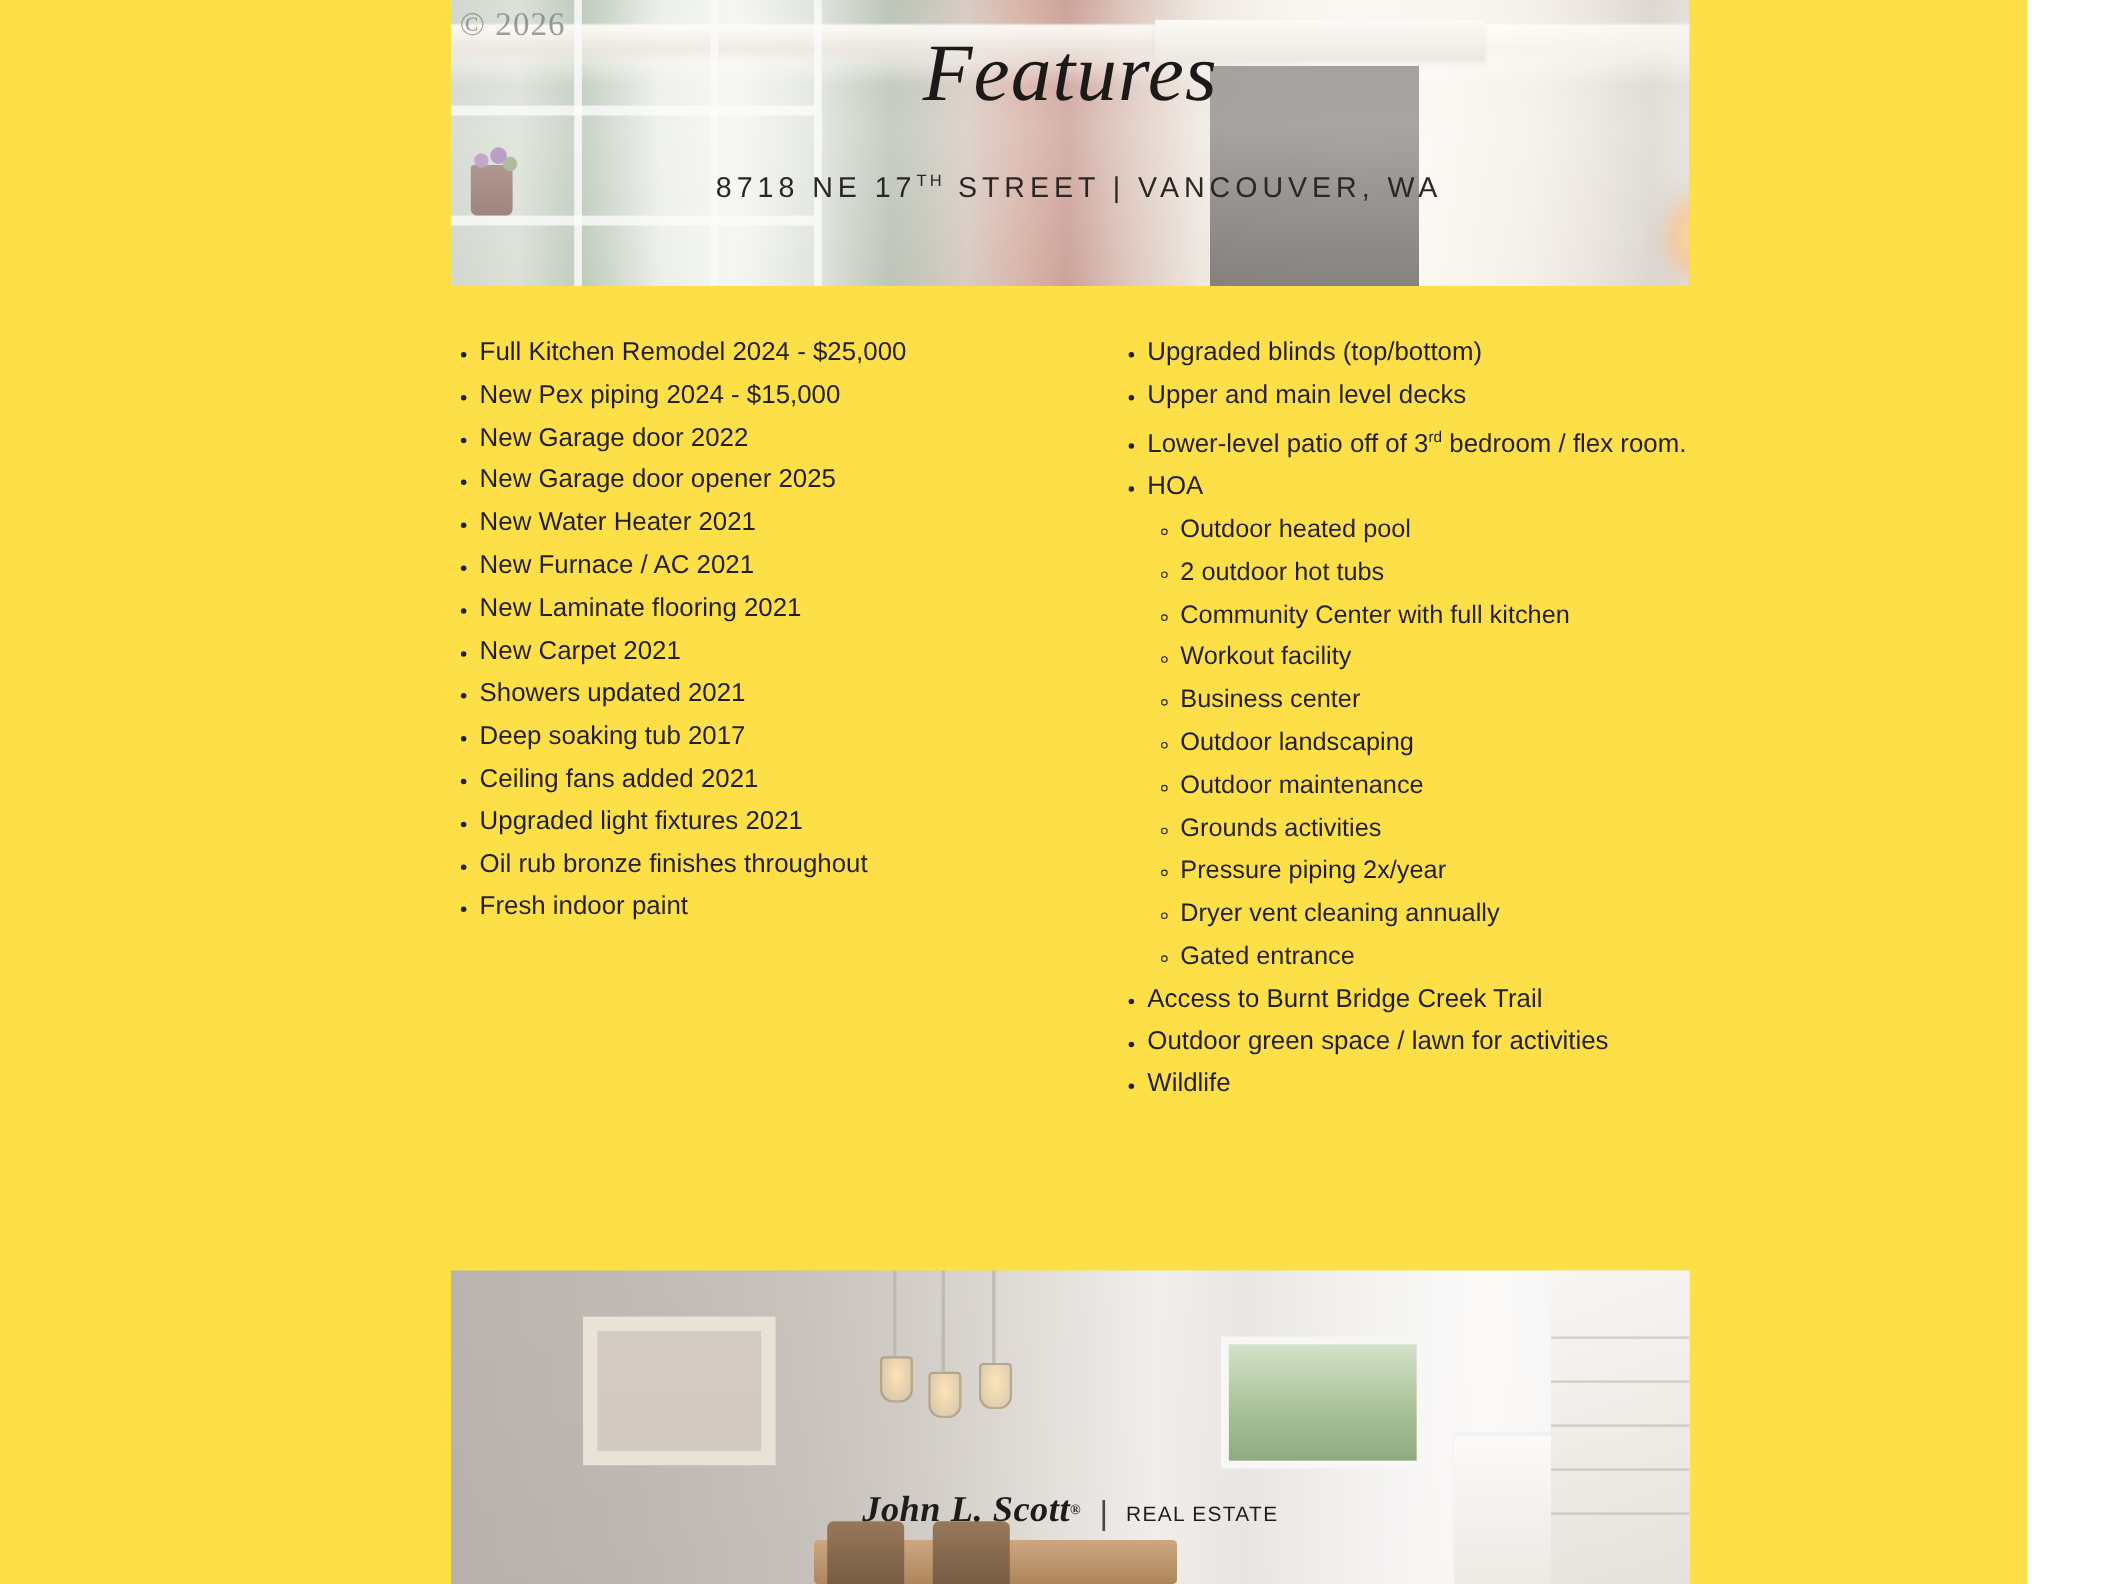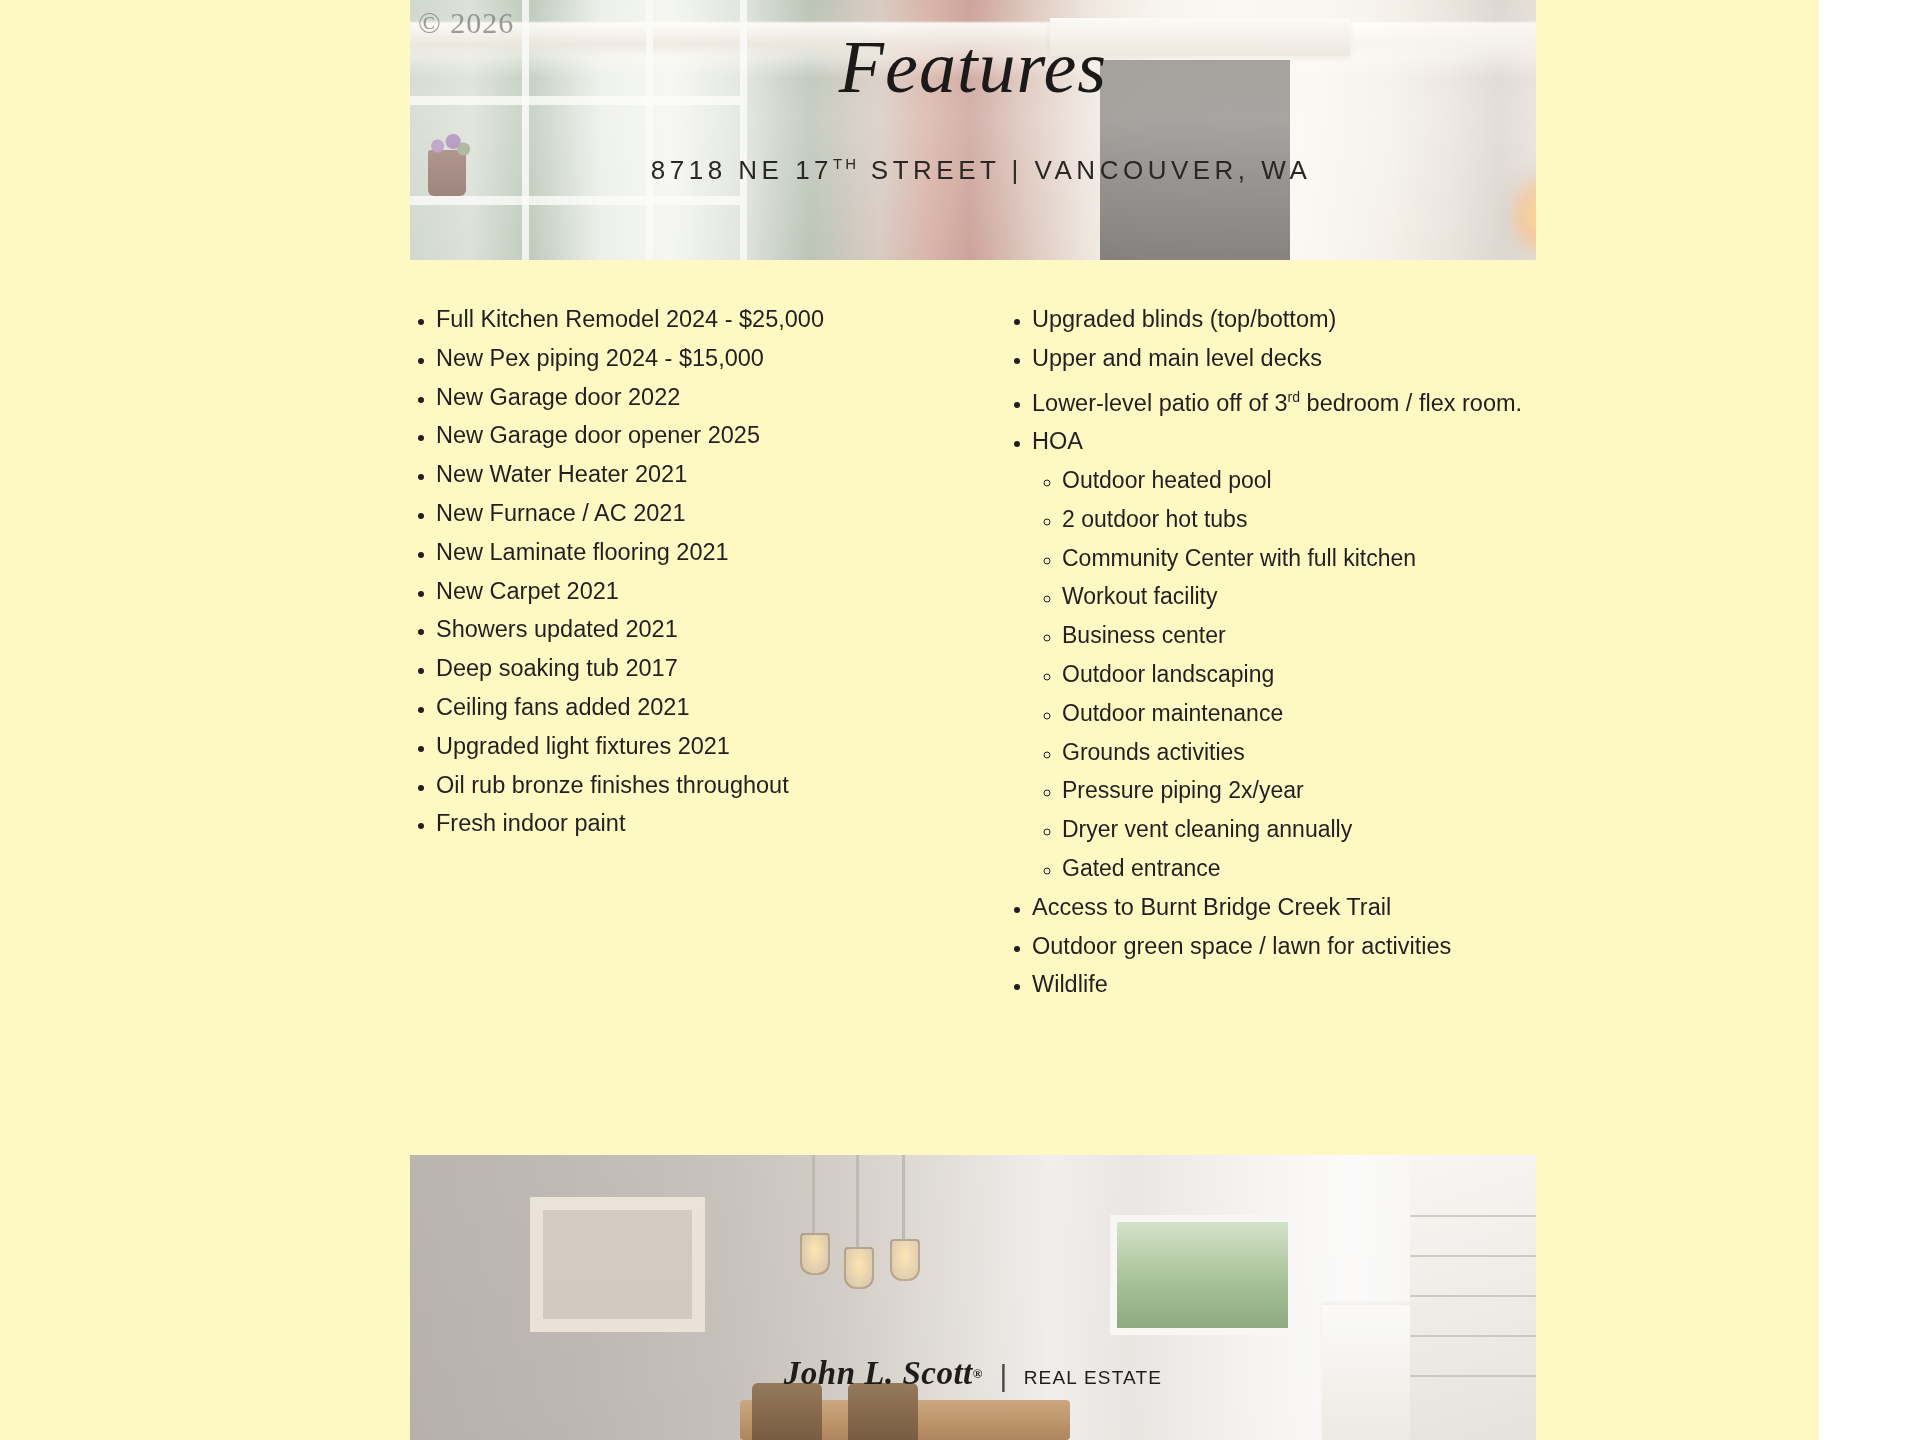--- a/index.html
+++ b/index.html
@@ -11,21 +11,22 @@
     overflow: hidden;
   }
   body {
     font-family: "Liberation Sans", sans-serif;
     color: #231f20;
   }
   .page {
     position: relative;
     width: 1819px;
     height: 1440px;
-    background: #fef9c3;
+    background: #fde047;
+    padding-left: 24px;
   }
   
   .hero {
     position: absolute;
     left: 410px;
     top: 0;
     width: 1126px;
     height: 260px;
     overflow: hidden;
   }
@@ -143,21 +144,21 @@
     letter-spacing: 1px;
     text-align: right;
   }
   
   .content {
     position: absolute;
     left: 410px;
     top: 300px;
     width: 1140px;
     display: flex;
-    gap: 36px;
+    gap: 47px;
   }
   .col {
     width: 530px;
   }
   .col.right { padding-left: 30px; }
   ul {
     margin: 0;
     padding: 0 0 0 26px;
     list-style: disc;
   }

